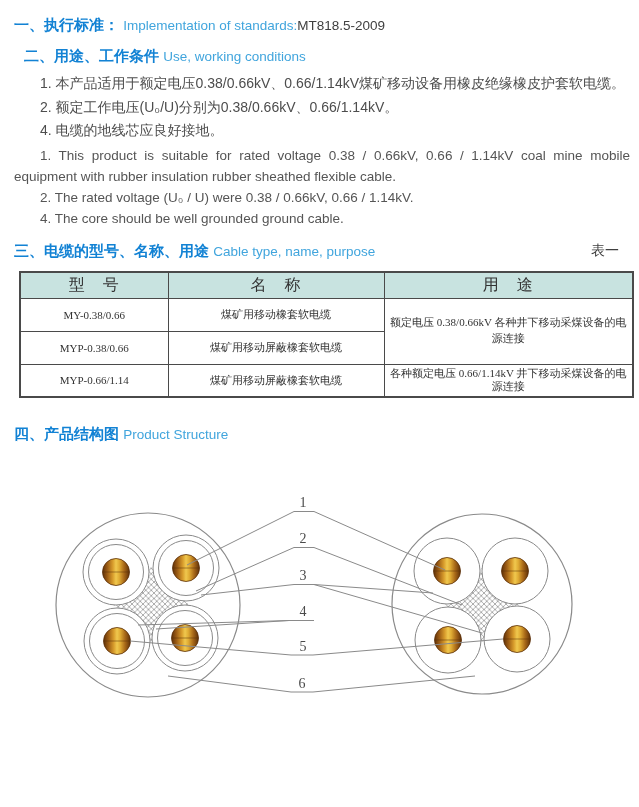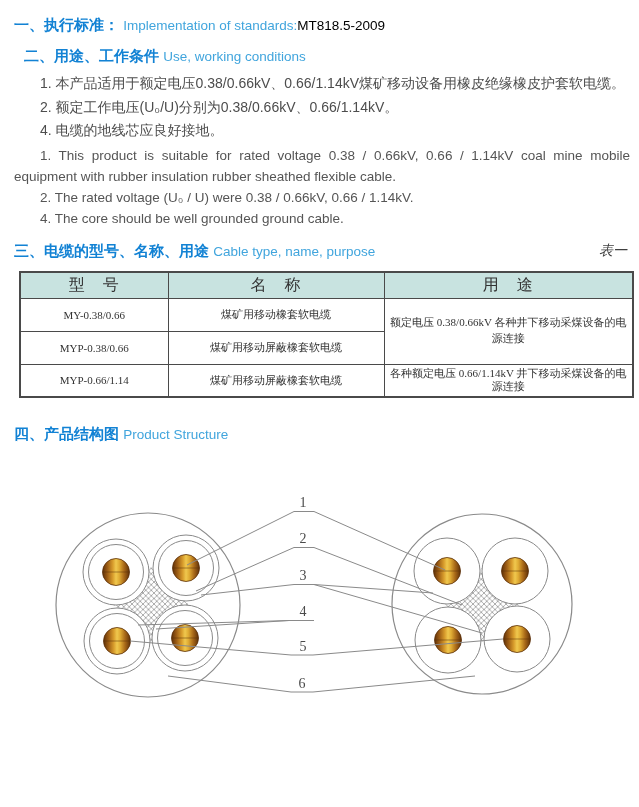--- a/index.html
+++ b/index.html
@@ -4,26 +4,26 @@
 <style>
   html,body{margin:0;padding:0;}
   body{
     width:639px;height:807px;overflow:hidden;background:#ffffff;
     font-family:"Liberation Sans","DejaVu Sans",sans-serif;color:#4a4a4a;
     position:relative;
   }
   .page{padding-top:9px;}
   .sec-heading{margin:0 0 0 14px;line-height:23px;font-size:15px;font-weight:bold;color:#1282d4;white-space:nowrap;}
   .sec-heading .en{font-weight:normal;font-size:13.5px;color:#41a5dd;}
-  .sec-heading .std{font-weight:normal;font-size:13.5px;color:#000000;}
+  .sec-heading .std{font-weight:normal;font-size:13.5px;color:#404040;}
   .h1{margin-top:4px;}
   .h2{margin-top:7px;margin-left:24px;}
   .h3{margin-top:10px;}
   .h4{margin-top:24px;}
-  .tbl-label{float:right;margin-right:12px;font-family:"Liberation Serif","DejaVu Serif",serif;font-weight:normal;font-size:14px;color:#3f3f3f;font-style:italic;}
+  .tbl-label{float:right;margin-right:20px;font-family:"Liberation Serif","DejaVu Serif",serif;font-weight:normal;font-size:14px;color:#3f3f3f;}
   .cn-list{margin:4px 0 0 0;}
   .cn-list p{margin:0 10px 0 14px;text-indent:26px;font-size:14px;line-height:23.5px;color:#4d4d4d;}
   .en-list{margin:2px 0 0 0;}
   .en-list p{margin:0 9px 0 14px;text-indent:26px;font-size:13.5px;line-height:21px;color:#555;text-align:justify;}
   table.spec{
     border-collapse:collapse;margin:8px 0 0 19px;table-layout:fixed;width:613px;
     font-family:"Liberation Serif","DejaVu Serif",serif;color:#333;
   }
   table.spec td,table.spec th{border:1px solid #4a4a4a;text-align:center;vertical-align:middle;padding:2px 4px;box-sizing:border-box;}
   table.spec{border:2px solid #4a4a4a;}

